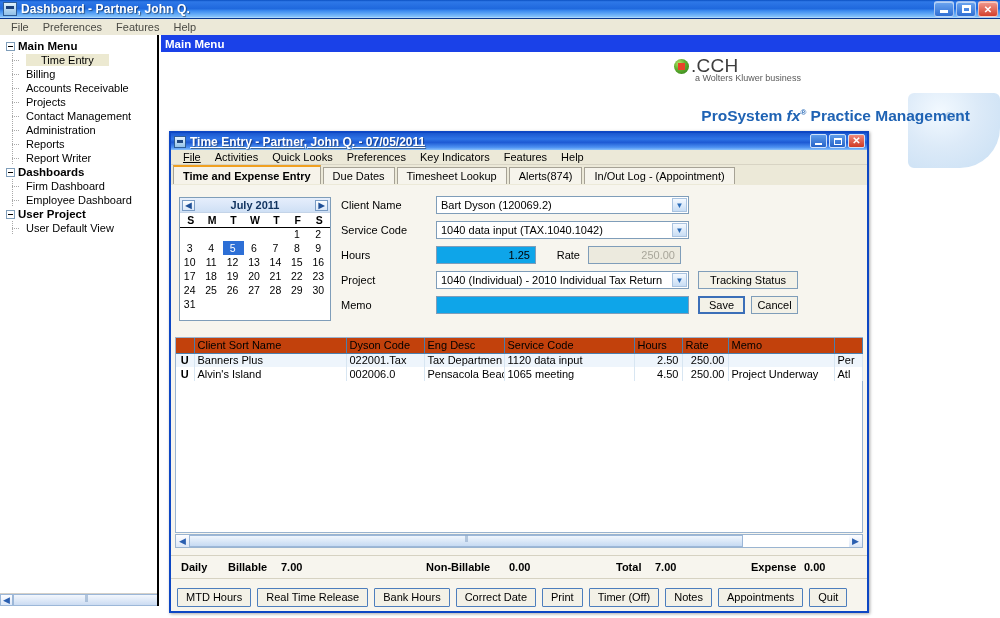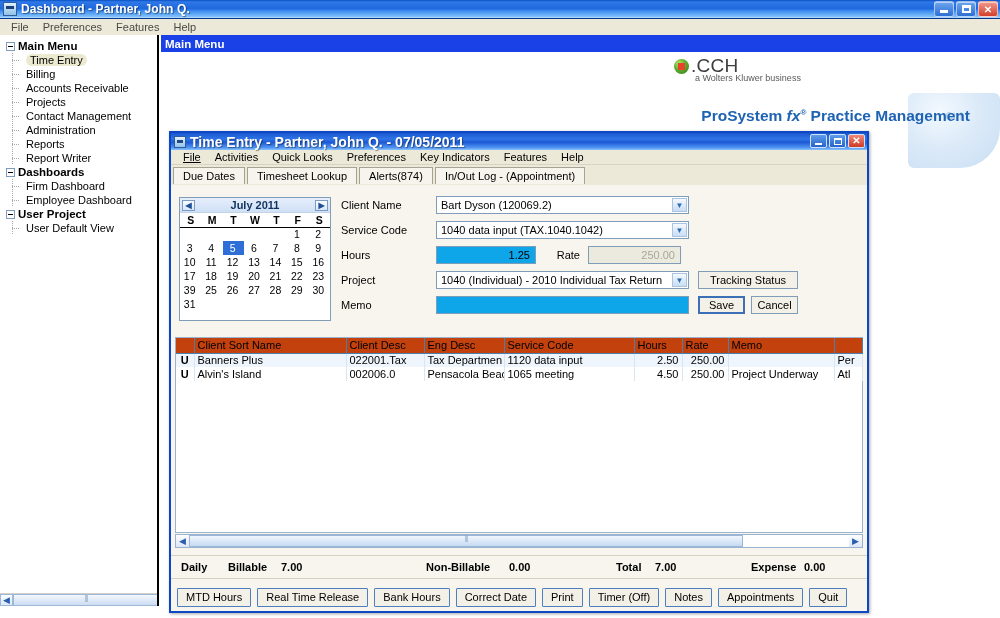--- a/index.html
+++ b/index.html
@@ -73,21 +73,21 @@
   .tree-root-label { font-weight:bold; font-size:11.5px; }
   .tree-child { padding-left:26px; position:relative; }
   .tree-child::before {
     content:""; position:absolute; left:12px; top:0; bottom:0; width:1px;
     background: repeating-linear-gradient(to bottom,#a9a9a9 0 1px, transparent 1px 2px);
   }
   .tree-child::after {
     content:""; position:absolute; left:12px; top:7px; width:7px; height:1px;
     background: repeating-linear-gradient(to right,#a9a9a9 0 1px, transparent 1px 2px);
   }
-  .tree-child.sel .tree-lbl { background:#ece9d1; padding:0 4px;border-radius:6px; }
+  .tree-child.sel .tree-lbl { background:#ece9d1; padding:0 15px; }
   .tree-hscroll {
     position:absolute; left:0; bottom:0; width:159px; height:13px;
     background:#f1f1f1; border-top:1px solid #d4d0c8;
     display:flex; align-items:center;
   }
   .hs-arrow {
     width:13px; height:12px; display:flex; align-items:center; justify-content:center;
     color:#2a5fb0; font-size:9px; background:linear-gradient(to bottom,#fdfdff,#dce7f7);
     border:1px solid #9cb7d8;
   }
@@ -154,22 +154,22 @@
   }
   .child-title-icon {
     width:12px; height:12px; margin-left:3px; margin-right:4px; flex:none;
     background:linear-gradient(to bottom,#e6f2fc,#93c3ea); border:1px solid #2d5d98;
     position:relative;
   }
   .child-title-icon::after{
     content:""; position:absolute; left:2px; top:3px; width:6px; height:3px; background:#21487f;
   }
   .child-title-text{
-    color:#fff; font-size:14px; font-weight:bold;
-    text-shadow:1px 1px 1px rgba(0,0,0,0.4); white-space:nowrap;
+    color:#fff; font-size:12px; font-weight:bold;
+    text-shadow:1px 1px 1px rgba(0,0,0,0.4); white-space:nowrap;text-decoration:underline;
   }
   .child-winbtns{ position:absolute; right:2px; top:1px; display:flex; gap:2px; }
   .cbtn{
     width:17px; height:14px; border-radius:2px; border:1px solid #cfe2fa;
     background:linear-gradient(to bottom,#5e9cea,#2663c9);
     display:flex; align-items:center; justify-content:center;
   }
   .cbtn.close{ background:linear-gradient(to bottom,#ef8a7c,#cf3a24); }
   .cbtn .g-min{ width:7px;height:2px;background:#fff;margin-top:5px;}
   .cbtn .g-max{ width:8px;height:7px;border:1px solid #fff;border-top-width:2px;}
@@ -445,20 +445,21 @@
       <div class="cmi"><u>File</u></div>
       <div class="cmi">Activities</div>
       <div class="cmi">Quick Looks</div>
       <div class="cmi">Preferences</div>
       <div class="cmi">Key Indicators</div>
       <div class="cmi">Features</div>
       <div class="cmi">Help</div>
     </div>
 
     <div class="tabstrip">
+      <div class="tab active">Time and Expense Entry</div>
       <div class="tab">Due Dates</div>
       <div class="tab">Timesheet Lookup</div>
       <div class="tab">Alerts(874)</div>
       <div class="tab">In/Out Log - (Appointment)</div>
     </div>
 
     <div class="child-body">
 
       <div class="cal">
         <div class="cal-head">
@@ -509,21 +510,21 @@
             <tr>
               <td>17</td>
               <td>18</td>
               <td>19</td>
               <td>20</td>
               <td>21</td>
               <td>22</td>
               <td>23</td>
             </tr>
             <tr>
-              <td>39</td>
+              <td>24</td>
               <td>25</td>
               <td>26</td>
               <td>27</td>
               <td>28</td>
               <td>29</td>
               <td>30</td>
             </tr>
             <tr>
               <td>31</td>
               <td></td>
@@ -596,21 +597,21 @@
             <col style="width:130px">
               <col style="width:48px">
               <col style="width:46px">
               <col style="width:106px">
               <col style="width:28px">
           </colgroup>
           <thead>
             <tr>
               <th class="flag"></th>
               <th>Client Sort Name</th>
-              <th>Client Desc</th>
+              <th>Dyson Code</th>
               <th>Eng Desc</th>
               <th>Service Code</th>
               <th>Hours</th>
               <th>Rate</th>
               <th>Memo</th>
               <th></th>
             </tr>
           </thead>
           <tbody>
             <tr class="r0">

